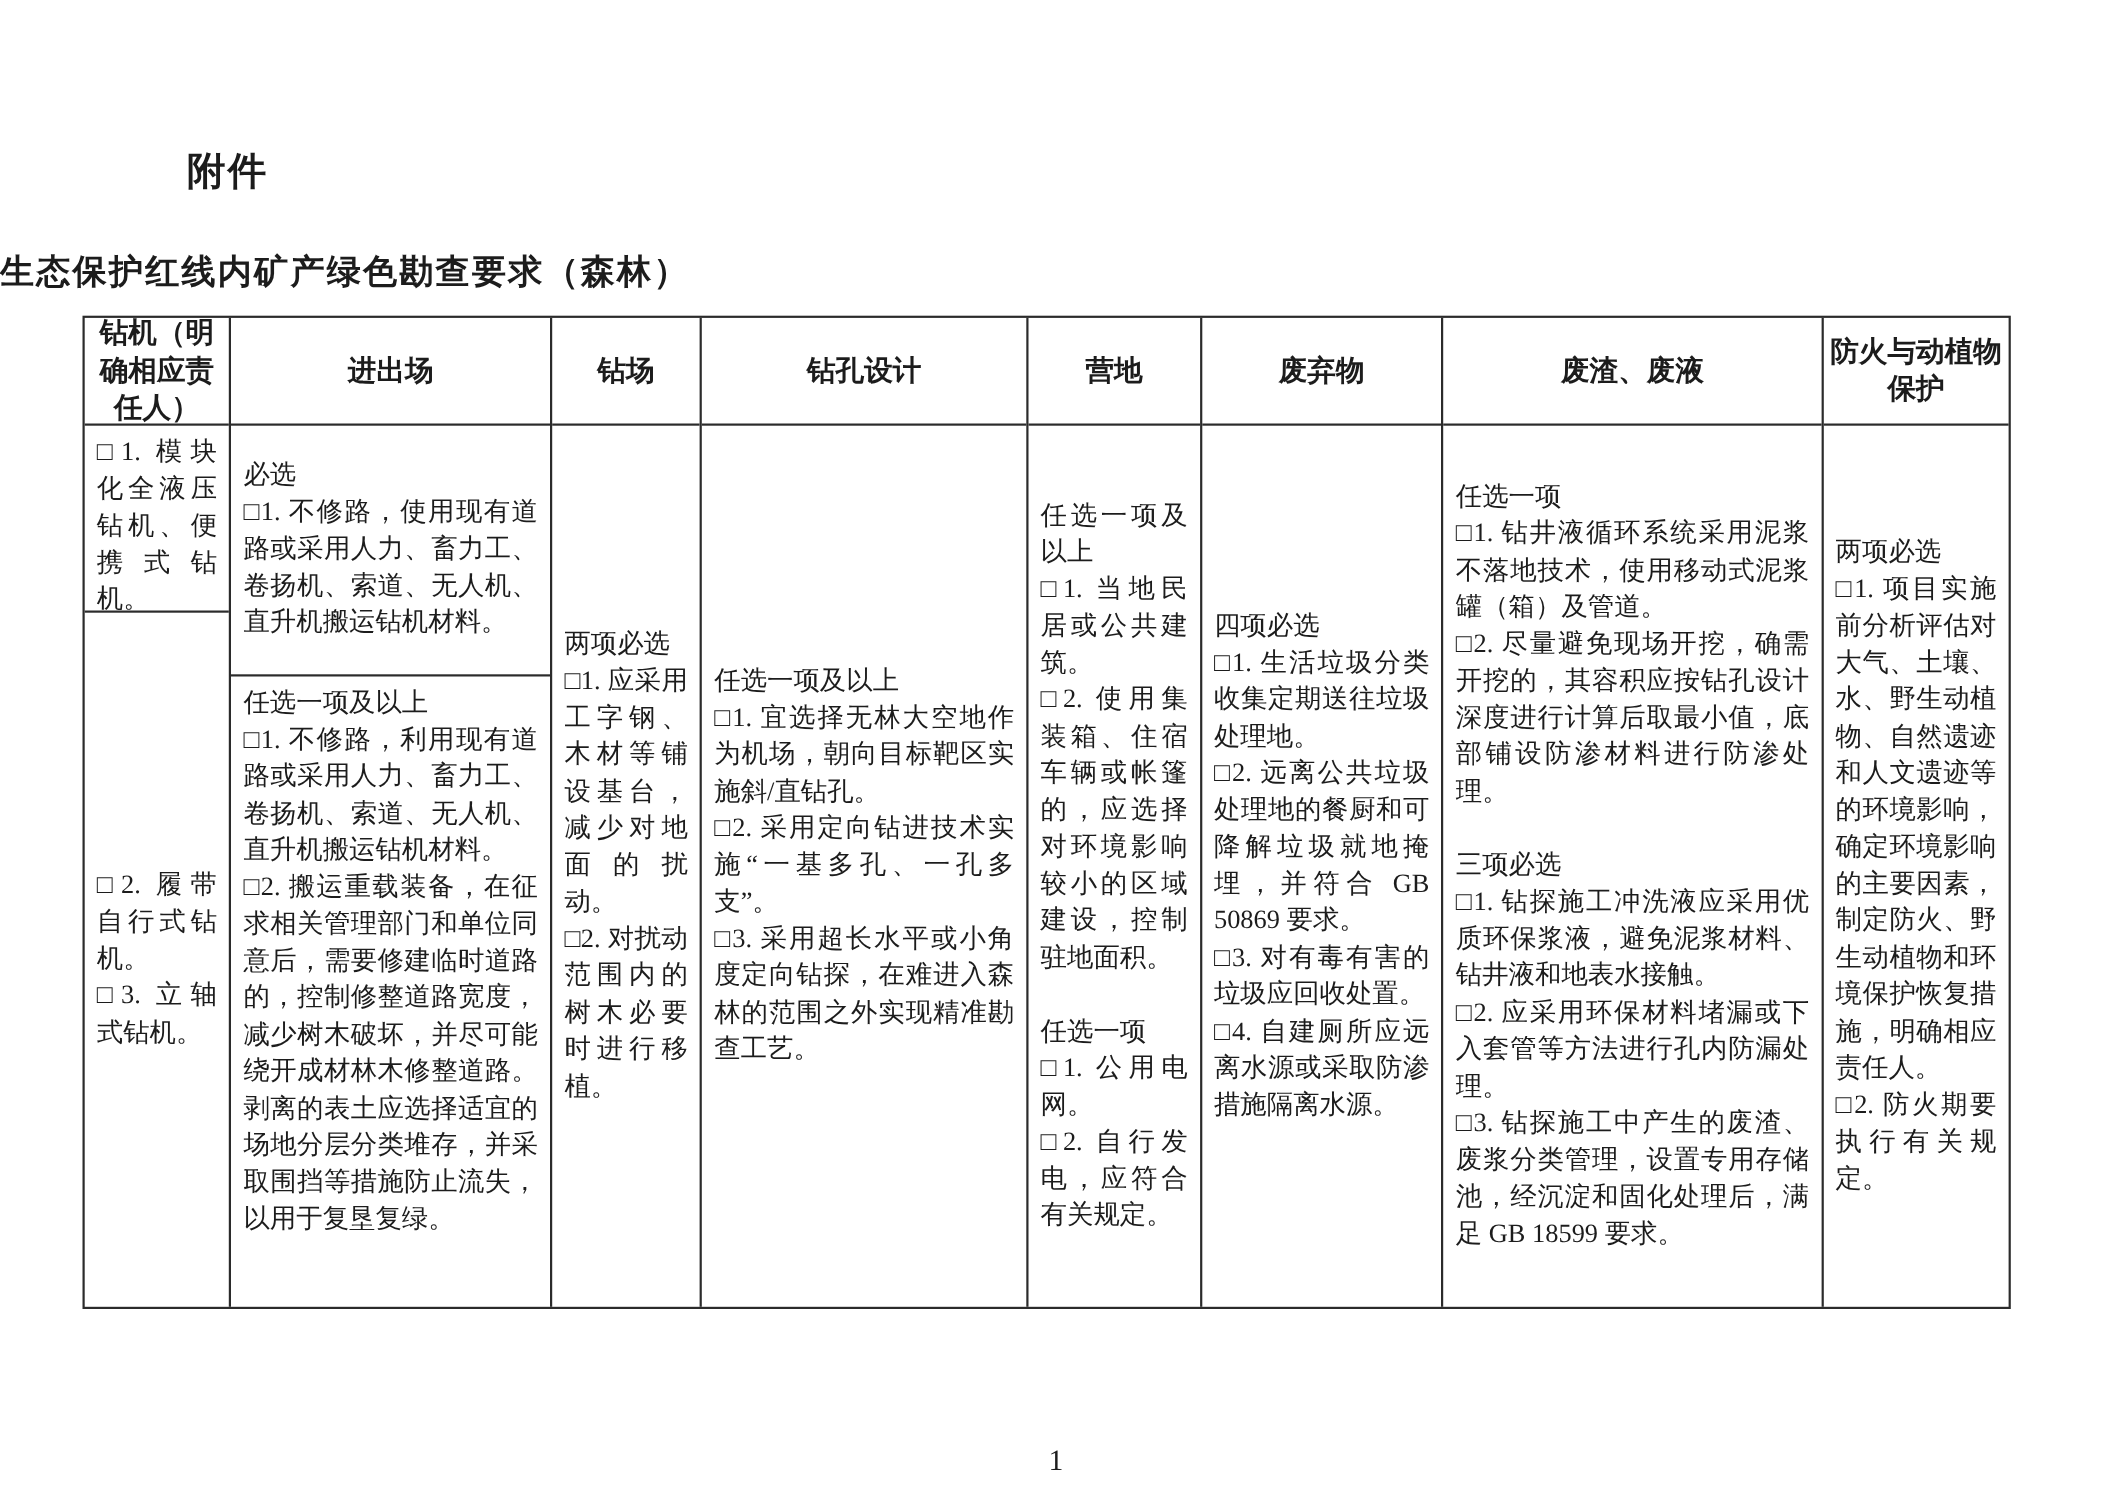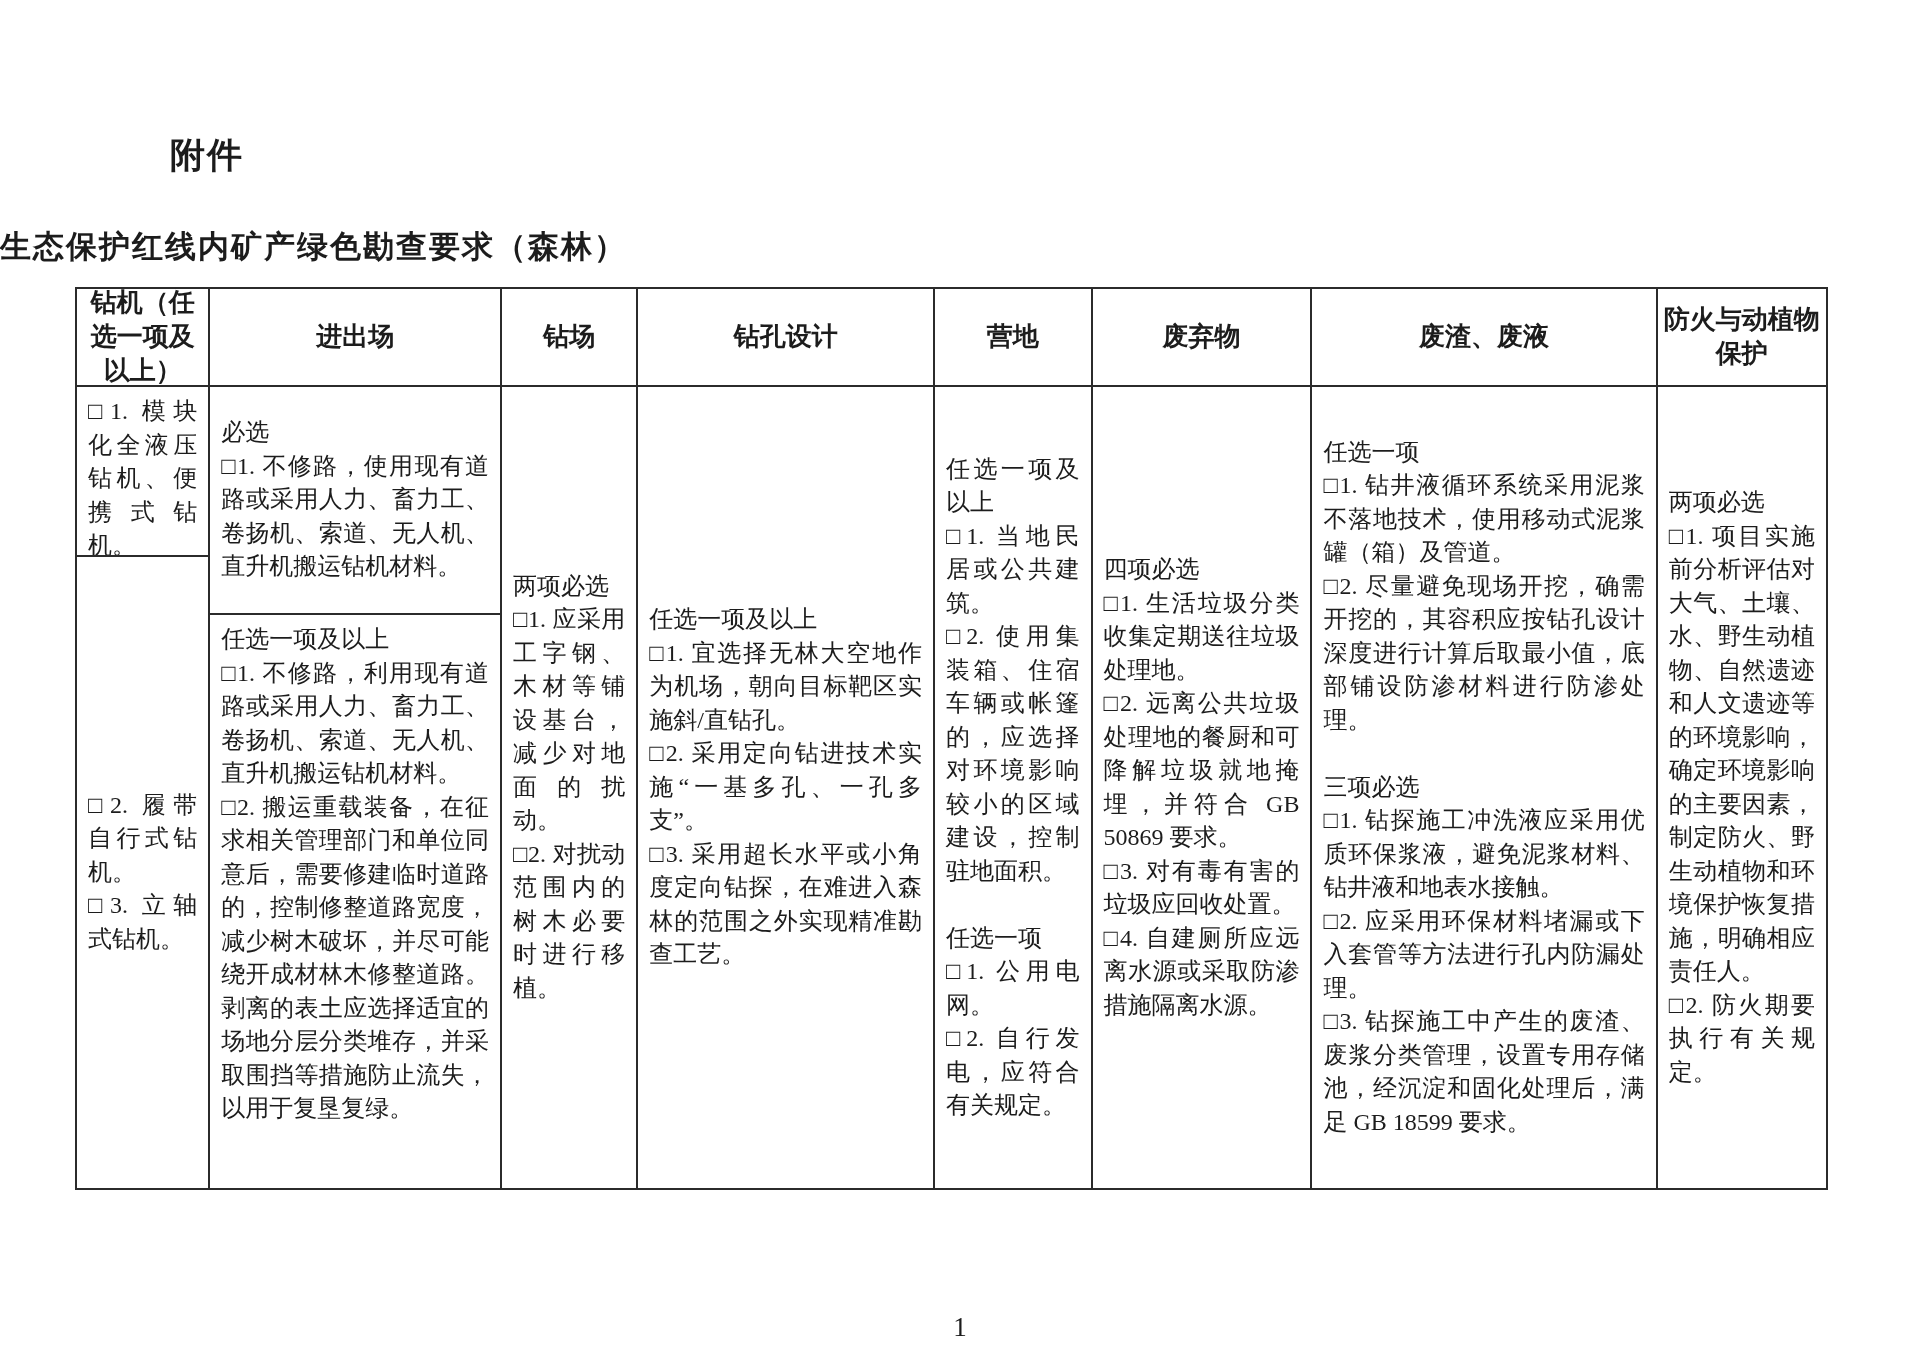--- a/index.html
+++ b/index.html
@@ -69,21 +69,21 @@
 
 <div class="page">
 
   <div class="attachment">附件</div>
 
   <div class="doc-title">生态保护红线内矿产绿色勘查要求（森林）</div>
 
   <div class="req-table">
 
     <div class="col" style="width:135px">
-      <div class="th">钻机（任选一项及以上）</div>
+      <div class="th">钻机（明确相应责任人）</div>
       <div class="body">
         <div class="cell h172 divider vtop">□1. 模块化全液压钻机、便携式钻机。</div>
         <div class="cell grow vcenter">□2. 履带自行式钻机。
 □3. 立轴式钻机。</div>
       </div>
     </div>
 
     <div class="col" style="width:300px">
       <div class="th">进出场</div>
       <div class="body">

